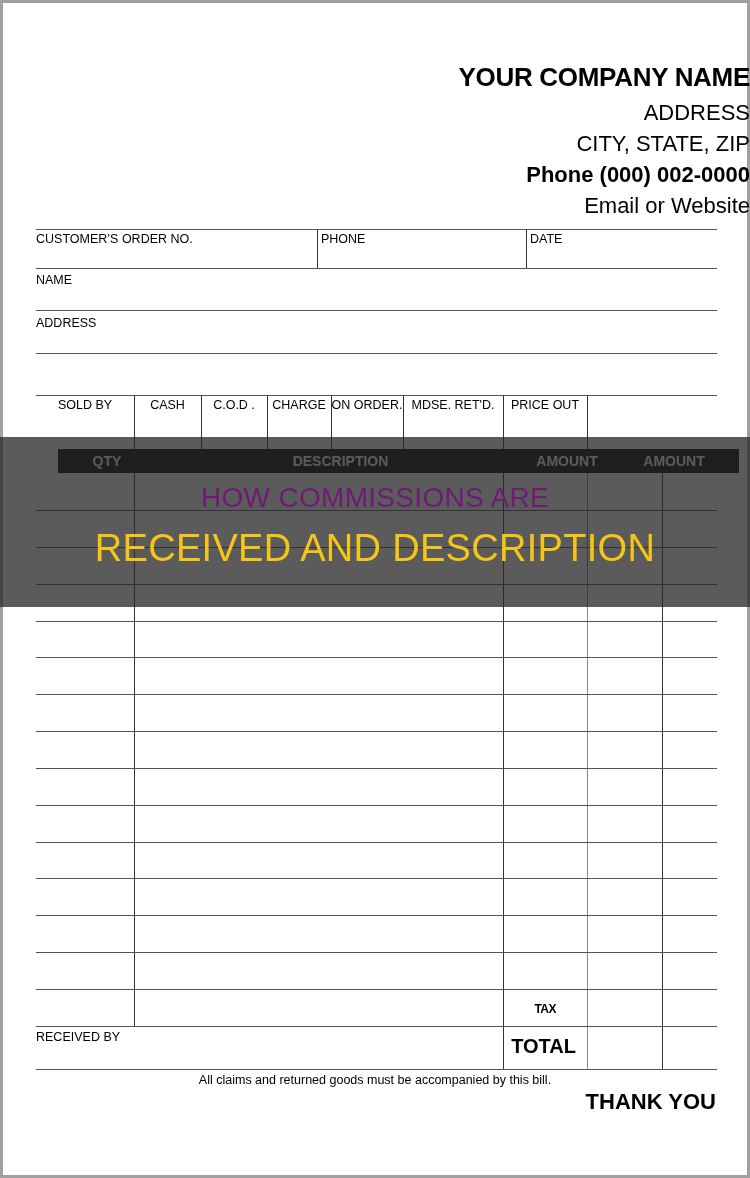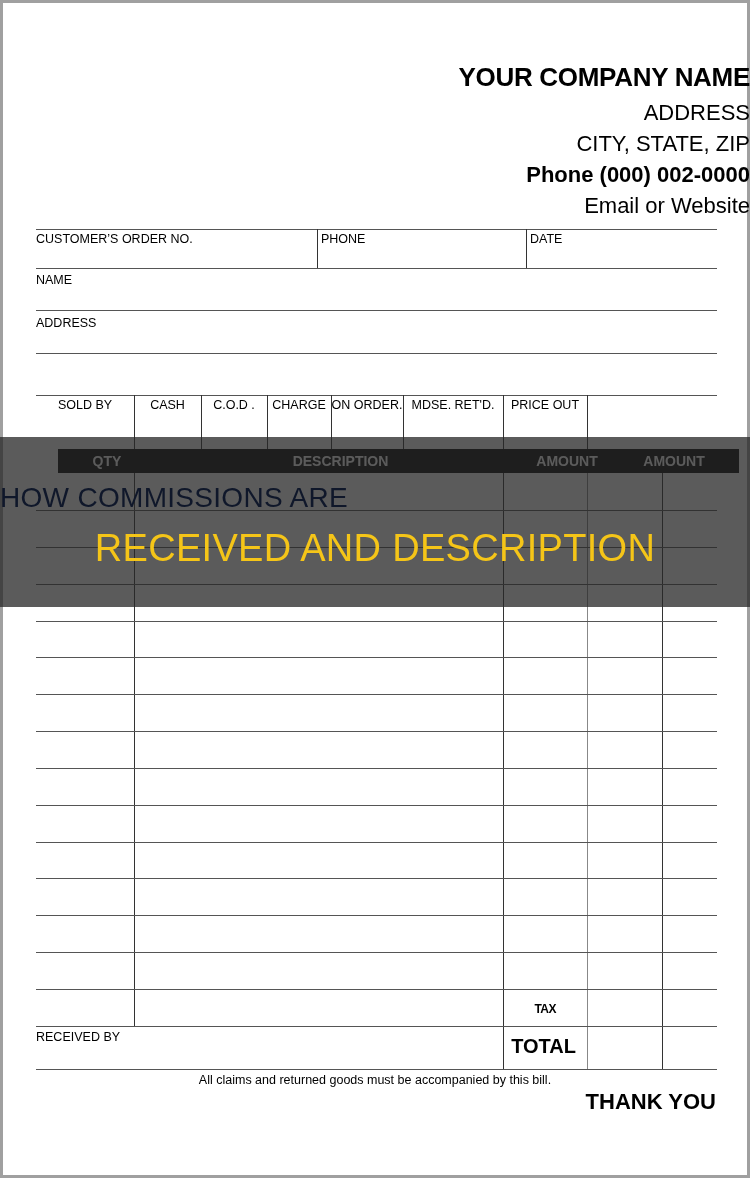--- a/index.html
+++ b/index.html
@@ -14,21 +14,21 @@
   .line2 { font-size: 22px; }
   .addr { top: 100px; }
   .city { top: 131px; }
   .phone { top: 162px; font-weight: bold; }
   .email { top: 193px; }
   .lbl { position: absolute; font-size: 12.5px; }
   .pay { position: absolute; font-size: 12.5px; text-align: center; top: 398px; }
   .colbar { position: absolute; left: 36px; top: 449px; width: 681px; height: 24px; background: #000; margin-left: 22px; }
   .colbar span { position: absolute; top: 4px; font-size: 14px; font-weight: bold; color: #fff; text-align: center; }
   .overlay { position: absolute; left: 0; top: 437px; width: 750px; height: 170px; background: rgba(40,40,40,0.76); }
-  .ov1 { position: absolute; top: 482px; left: 0; width: 750px; text-align: left; font-size: 28px; color: #0f172a; letter-spacing: 0.3px; }
+  .ov1 { position: absolute; top: 482px; left: 0; width: 750px; text-align: center; font-size: 28px; color: #701a75; letter-spacing: 0.3px; }
   .ov2 { position: absolute; top: 527px; left: 0; width: 750px; text-align: center; font-size: 38px; color: #f5c518; letter-spacing: 0.3px; }
   .tax { position: absolute; left: 484px; top: 1002px; width: 72px; text-align: right; font-size: 12px; font-weight: bold; letter-spacing: -0.5px; }
   .total { position: absolute; left: 503px; top: 1035px; width: 73px; text-align: right; font-size: 20px; font-weight: bold; }
   .claims { position: absolute; left: 0; top: 1073px; width: 750px; text-align: center; font-size: 12.5px; }
   .thanks { position: absolute; right: 34px; top: 1089px; font-size: 22px; font-weight: bold; }
 </style>
 </head>
 <body>
 
 <div class="page"></div>

